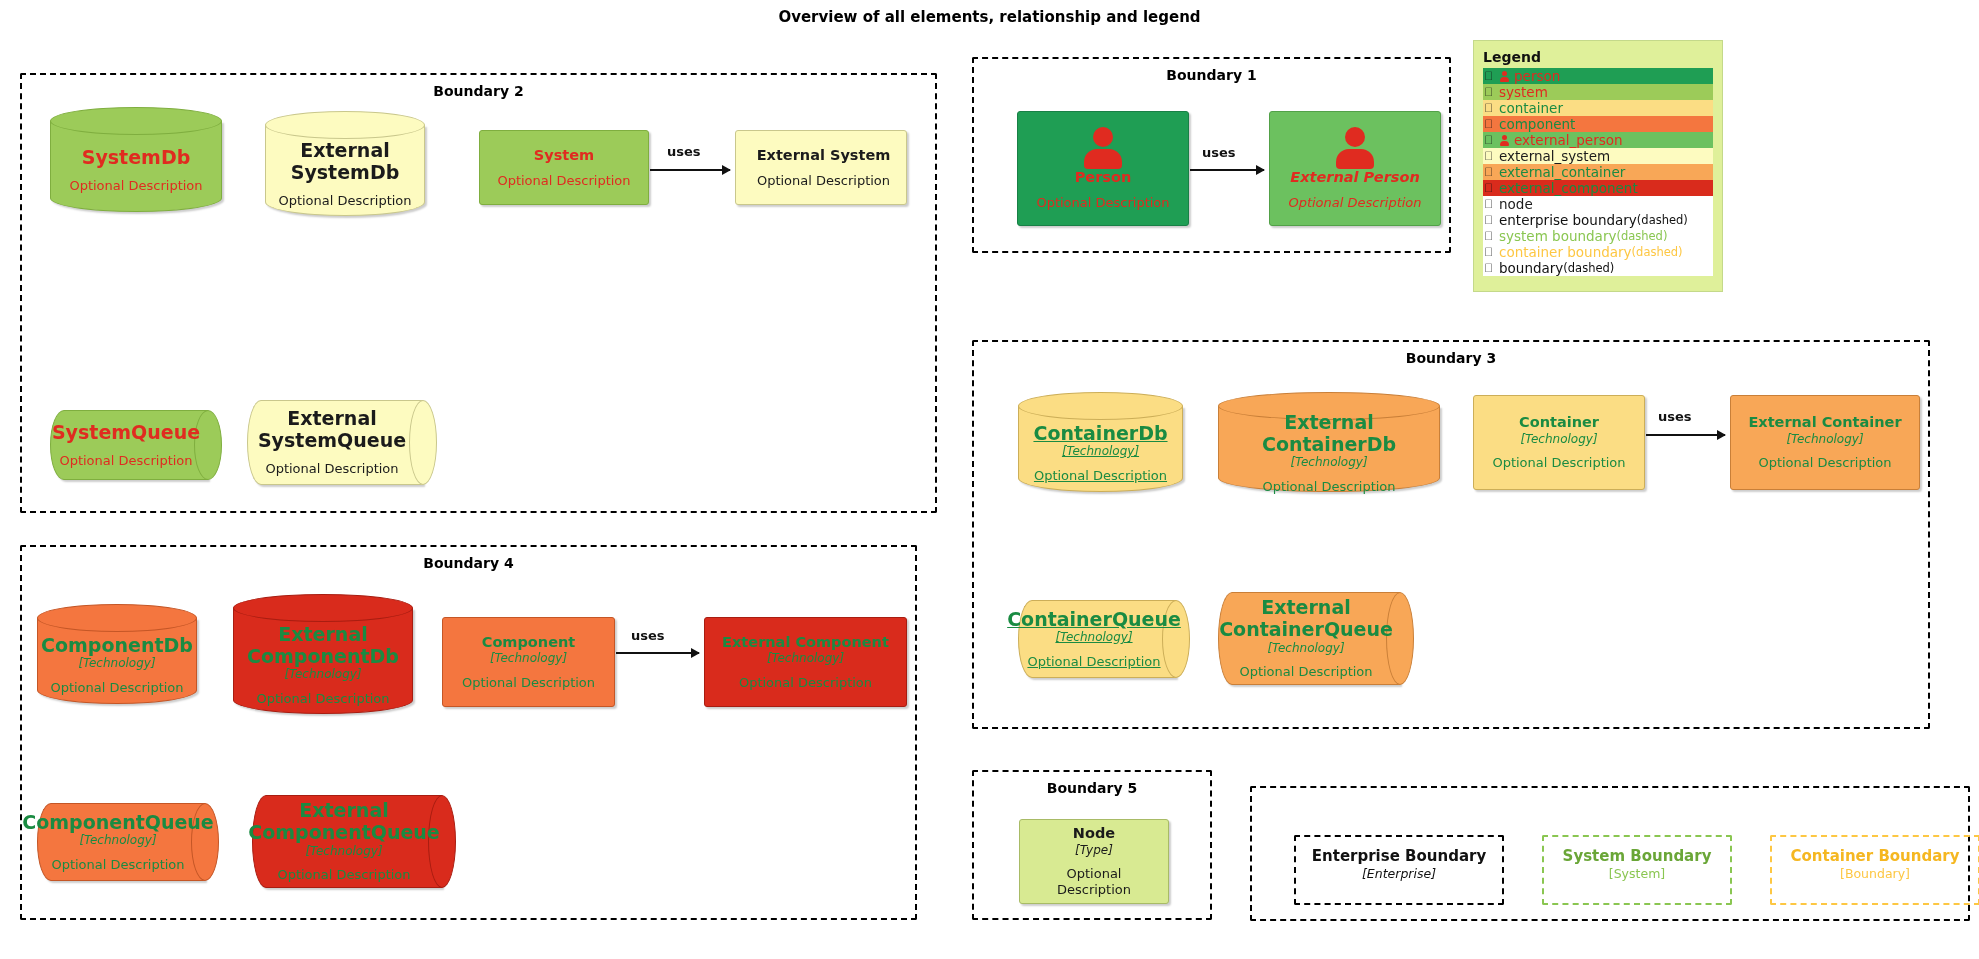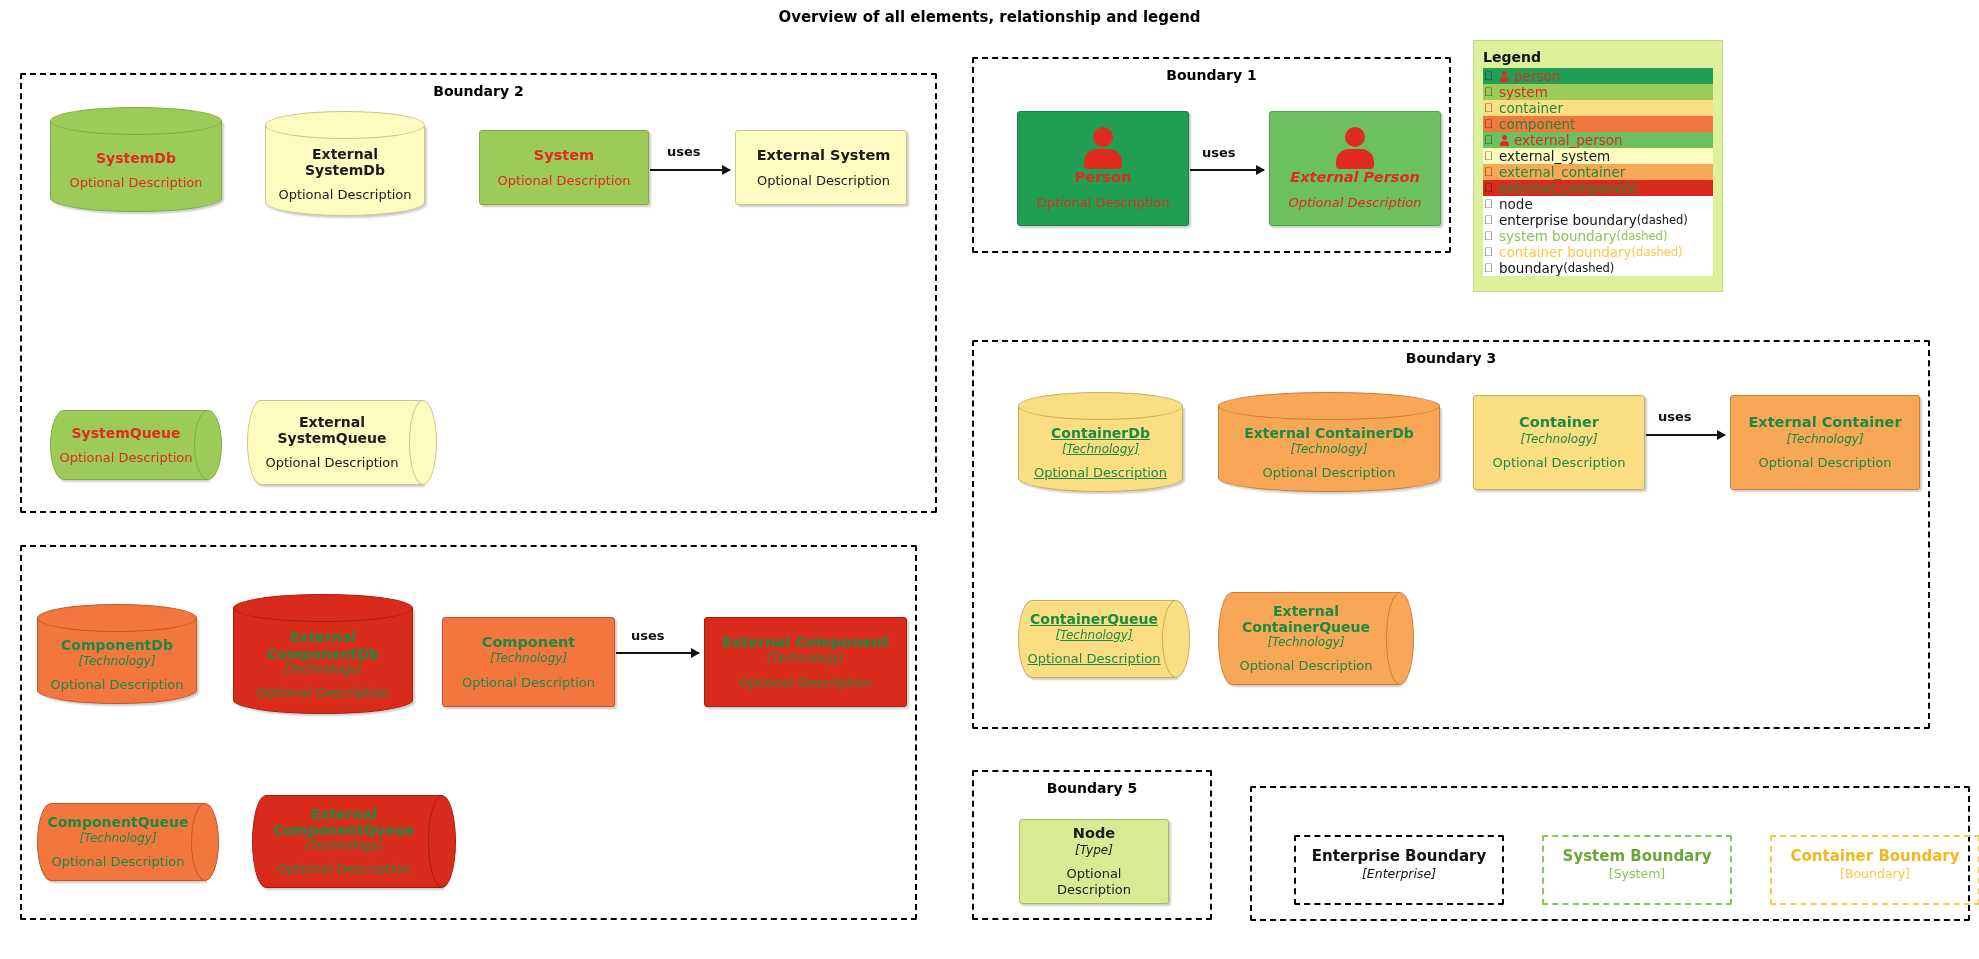--- a/index.html
+++ b/index.html
@@ -84,21 +84,21 @@
   }
   .q .cap{
     position:absolute;right:0;top:0;width:28px;bottom:0;
     border:1px solid #5a5a5a;border-radius:50%;box-sizing:border-box;
   }
   .q .txt{
     position:absolute;left:4px;right:24px;top:2px;bottom:2px;
     display:flex;flex-direction:column;align-items:center;justify-content:center;
     text-align:center;padding:0 4px;
   }
-  .txt .nm{font-weight:bold;font-size:14px;line-height:1.15;}
+  .txt .nm{font-weight:bold;font-size:19px;line-height:1.15;}
   .txt .tech{font-style:italic;font-size:12px;line-height:1.2;}
   .txt .desc{font-size:13px;line-height:1.2;margin-top:9px;}
 
   .f-sys .body,.f-sys .cap{background:#9ccb59;border-color:#7fae3f;}
   .f-sys .nm,.f-sys .desc{color:#e02b20;}
   .f-extsys .body,.f-extsys .cap{background:#fdfbc0;border-color:#c9c78c;}
   .f-extsys .nm,.f-extsys .desc{color:#1b1b1b;}
   .f-cont .body,.f-cont .cap{background:#fbdd84;border-color:#ccae58;}
   .f-cont .nm,.f-cont .tech,.f-cont .desc{color:#1a8b42;text-decoration:underline;}
   .f-extcont .body,.f-extcont .cap{background:#f8a757;border-color:#c97f38;}
@@ -190,20 +190,21 @@
       <div class="cap"></div>
       <div class="txt">
         <div class="nm">External</div>
         <div class="nm">SystemQueue</div>
         <div class="desc">Optional Description</div>
       </div>
     </div>
   </div>
 
   <div class="boundary" style="left:20px;top:545px;width:897px;height:375px;">
+    <div class="b-title">Boundary 4</div>
 
     <div class="db f-comp" style="left:15px;top:57px;width:160px;height:100px;">
       <div class="body"></div>
       <div class="cap"></div>
       <div class="txt">
         <div class="nm">ComponentDb</div>
         <div class="tech">[Technology]</div>
         <div class="desc">Optional Description</div>
       </div>
     </div>

